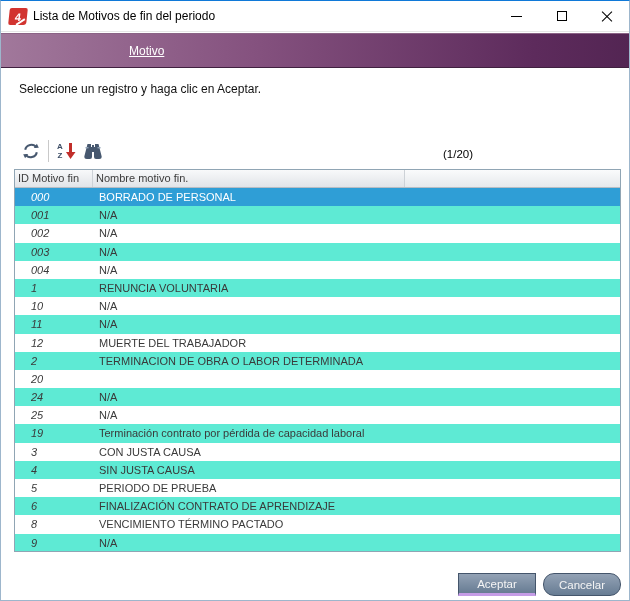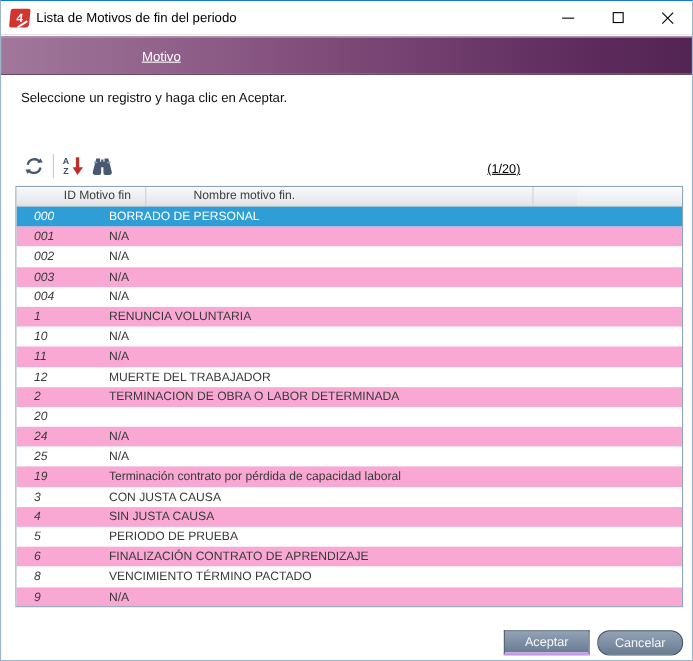--- a/index.html
+++ b/index.html
@@ -80,48 +80,48 @@
   }
   .icon-sort { left: 54px; top: 139px; width: 22px; height: 22px; }
   .sort-letters {
     position: absolute; left: 0; top: 0; width: 10px; height: 22px;
     display: flex; flex-direction: column; align-items: center; justify-content: center;
     font-size: 8px; line-height: 9px; font-weight: bold; color: #3d4e66;
   }
   .icon-binoculars { left: 80px; top: 140px; width: 24px; height: 20px; }
   .record-counter {
     position: absolute; left: 442px; top: 147px;
-    font-size: 11.5px; color: #000000; text-decoration: underline;
+    font-size: 11.5px; color: #000000;
   }
 
   
   .list-table {
     position: absolute; left: 13px; top: 168px;
     width: 607px; height: 383px;
     border: 1px solid #90a5b4;
     background: #ffffff;
     overflow: hidden;
   }
   .thead { display: flex; height: 18px;
     background: linear-gradient(#f8f9fa, #e1e4e8);
     border-bottom: 1px solid #b7bdc4;
     font-size: 11px; color: #3c3c3c;
   }
-  .th { padding: 2px 3px 0 3px; border-right: 1px solid #cdd2d7; white-space: nowrap; overflow: hidden; margin-left: 40px; }
+  .th { padding: 2px 3px 0 3px; border-right: 1px solid #cdd2d7; white-space: nowrap; overflow: hidden; }
   .th-id { width: 78px; }
   .th-name { width: 312px; }
   .th-filler { flex: 1; border-right: none; background: linear-gradient(#fafbfc, #e6e9ec); }
 
   .tbody { }
   .trow {
     display: flex; height: 18.2px; line-height: 18.2px;
     font-size: 11px; color: #3a3a3a;
     background: #ffffff; cursor: pointer;
   }
-  .trow.alt { background: #f9a8d4; justify-content: center; }
+  .trow.alt { background: #5eead4; justify-content: center; }
   .trow.selected { background: #2f9ed6; color: #ffffff; }
   .cell-id { width: 78px; padding-left: 16px; white-space: nowrap; overflow: hidden; font-style: italic; }
   .cell-name { flex: 1; padding-left: 6px; white-space: nowrap; overflow: hidden; }
 
   
   .btn {
     position: absolute; top: 572px; height: 23px; width: 78px;
     background: linear-gradient(#93a2b5, #677c93);
     border: 1px solid #44556b;
     color: #f5f5f5; font-size: 11.5px;

